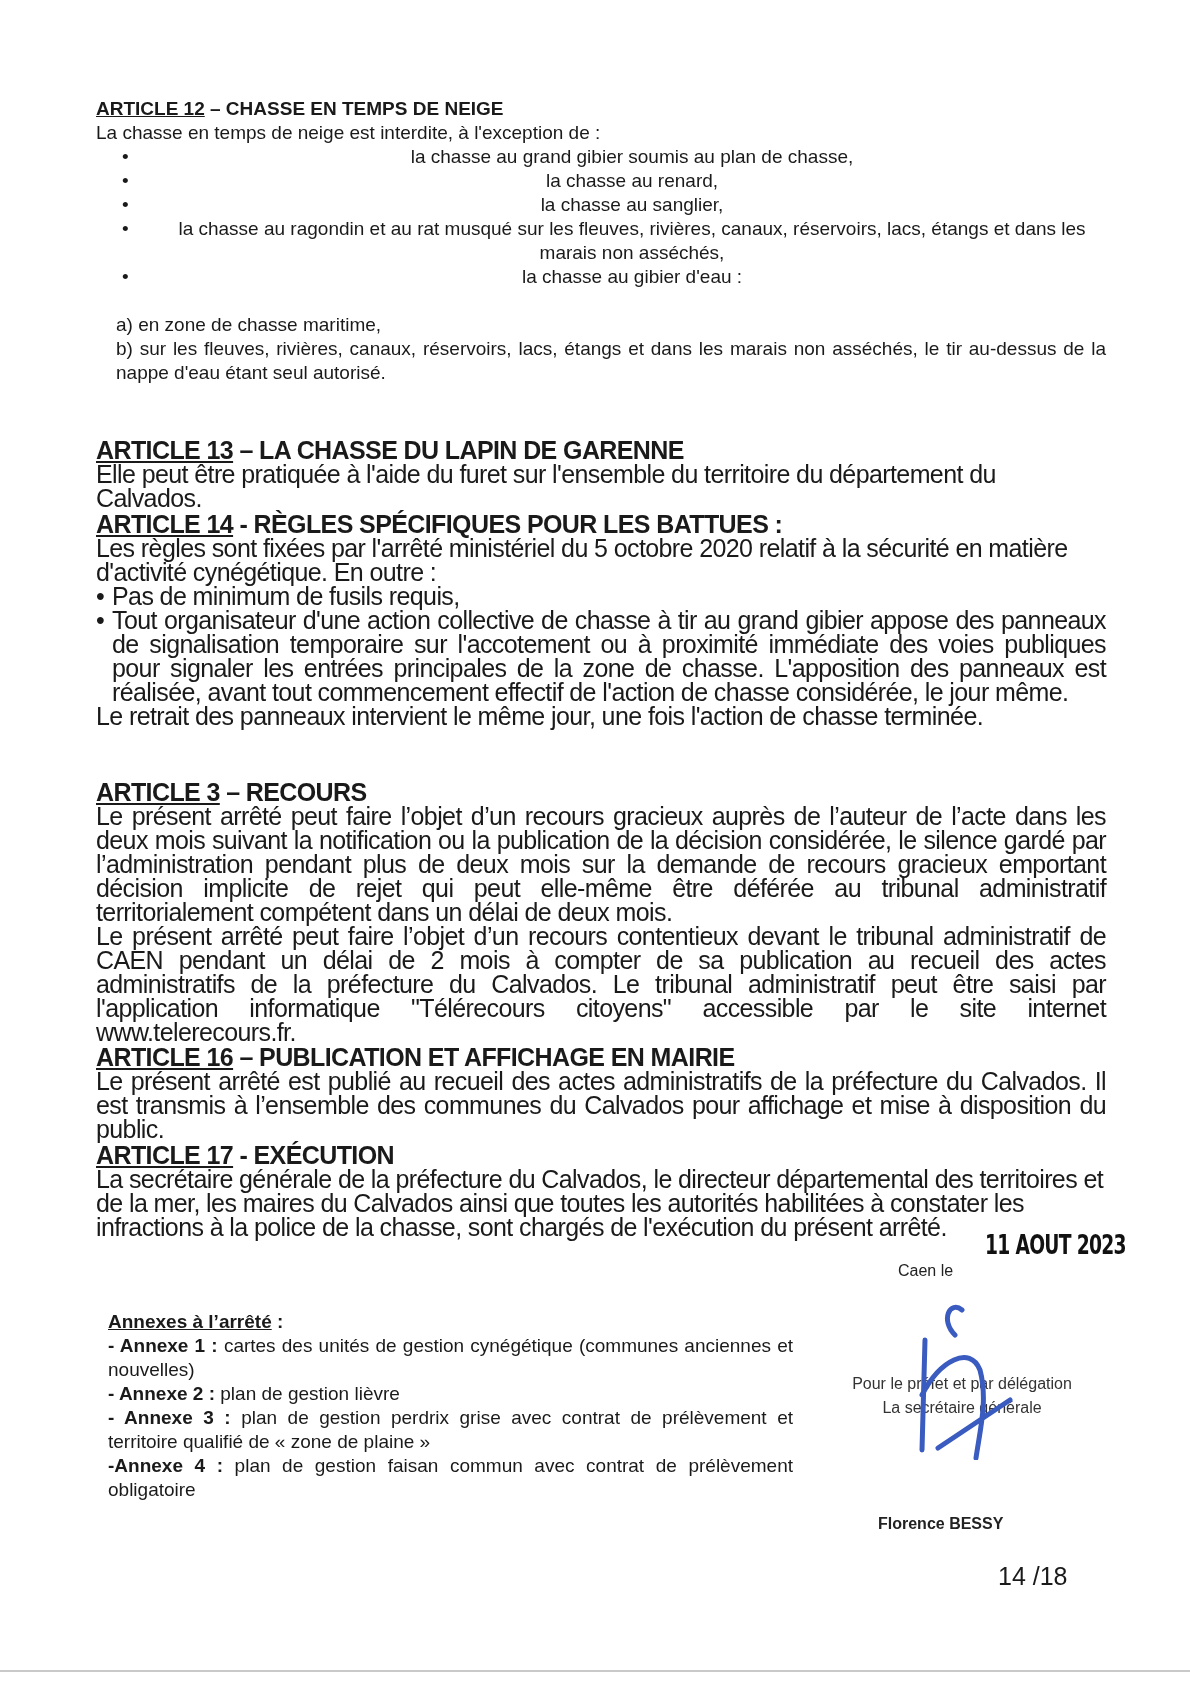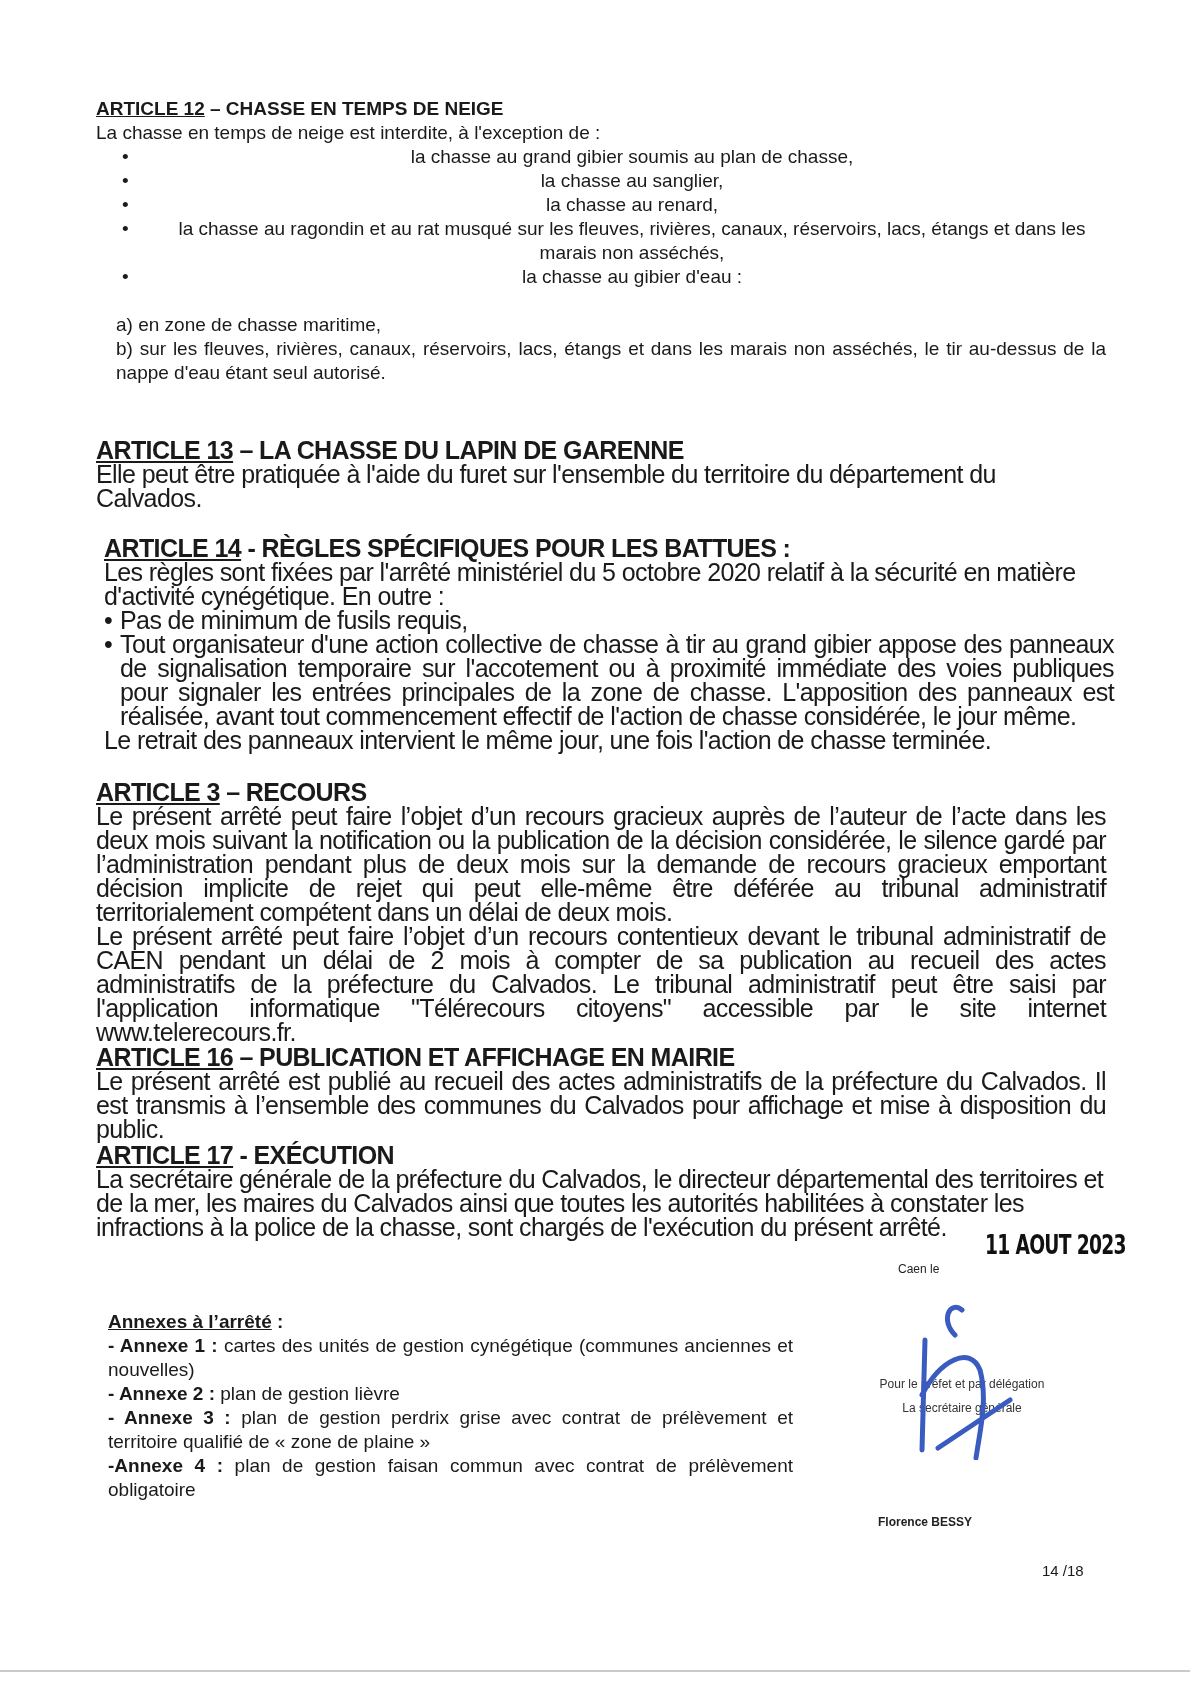--- a/index.html
+++ b/index.html
@@ -13,52 +13,52 @@
   p { margin: 0; }
   .justify { text-align: justify; }
   ul.bul { list-style: none; margin: 0; padding: 0; }
   ul.bul li { position: relative; padding-left: 62px; text-align: center; }
   ul.bul li::before { content: "•"; position: absolute; left: 26px; }
   ul.bul2 { list-style: none; margin: 0; padding: 0; }
   ul.bul2 li { position: relative; padding-left: 16px; }
   ul.bul2 li::before { content: "•"; position: absolute; left: 0; }
   .annex { position: absolute; left: 108px; top: 1310px; width: 685px; }
   .annex .b { font-weight: bold; }
-  .sign { position: absolute; font-family: "Liberation Sans", sans-serif; font-size: 12px; color: #222; }
+  .sign { position: absolute; font-family: "Liberation Sans", sans-serif; font-size: 16px; color: #222; }
   .stamp { position: absolute; left: 985px; top: 1230px; font-family: "DejaVu Sans", sans-serif; font-weight: bold; font-size: 26px; letter-spacing: -1px; transform: scaleX(0.72); transform-origin: left top; color: #111; }
   .sig-svg { position: absolute; left: 900px; top: 1300px; }
   .footer-line { position: absolute; left: 0; top: 1670px; width: 1190px; height: 2px; background: #c9c9c9; }
-  .pagenum { position: absolute; left: 1042px; top: 1562px; font-family: "Liberation Sans", sans-serif; font-size: 15px; }
+  .pagenum { position: absolute; left: 998px; top: 1562px; font-family: "Liberation Sans", sans-serif; font-size: 25px; }
 </style>
 </head>
 <body>
 
 <div class="page">
 
   <div class="block txt" style="top:97px;">
     <p class="h"><span class="ul">ARTICLE 12</span><span> – CHASSE EN TEMPS DE NEIGE</span></p>
     <p>La chasse en temps de neige est interdite, à l'exception de :</p>
     <ul class="bul">
       <li>la chasse au grand gibier soumis au plan de chasse,</li>
+      <li>la chasse au renard,</li>
       <li>la chasse au sanglier,</li>
-      <li>la chasse au renard,</li>
       <li>la chasse au ragondin et au rat musqué sur les fleuves, rivières, canaux, réservoirs, lacs, étangs et dans les marais non asséchés,</li>
       <li>la chasse au gibier d'eau :</li>
     </ul>
     <div style="height:24px;"></div>
     <p style="padding-left:20px;">a) en zone de chasse maritime,</p>
     <p class="justify" style="padding-left:20px;">b) sur les fleuves, rivières, canaux, réservoirs, lacs, étangs et dans les marais non asséchés, le tir au-dessus de la nappe d'eau étant seul autorisé.</p>
   </div>
 
   <div class="block narrow" style="top:438px;">
     <p class="h"><span class="ul">ARTICLE 13</span><span> – LA CHASSE DU LAPIN DE GARENNE</span></p>
     <p>Elle peut être pratiquée à l'aide du furet sur l'ensemble du territoire du département du Calvados.</p>
   </div>
 
-  <div class="block narrow" style="top:536px;margin-left:8px;">
+  <div class="block narrow" style="top:512px;">
     <p class="h"><span class="ul">ARTICLE 14</span><span> - RÈGLES SPÉCIFIQUES POUR LES BATTUES :</span></p>
     <p>Les règles sont fixées par l'arrêté ministériel du 5 octobre 2020 relatif à la sécurité en matière d'activité cynégétique. En outre :</p>
     <ul class="bul2">
       <li>Pas de minimum de fusils requis,</li>
       <li class="justify">Tout organisateur d'une action collective de chasse à tir au grand gibier appose des panneaux de signalisation temporaire sur l'accotement ou à proximité immédiate des voies publiques pour signaler les entrées principales de la zone de chasse. L'apposition des panneaux est réalisée, avant tout commencement effectif de l'action de chasse considérée, le jour même.</li>
     </ul>
     <p>Le retrait des panneaux intervient le même jour, une fois l'action de chasse terminée.</p>
   </div>
 
   <div class="block narrow justify" style="top:780px;">

